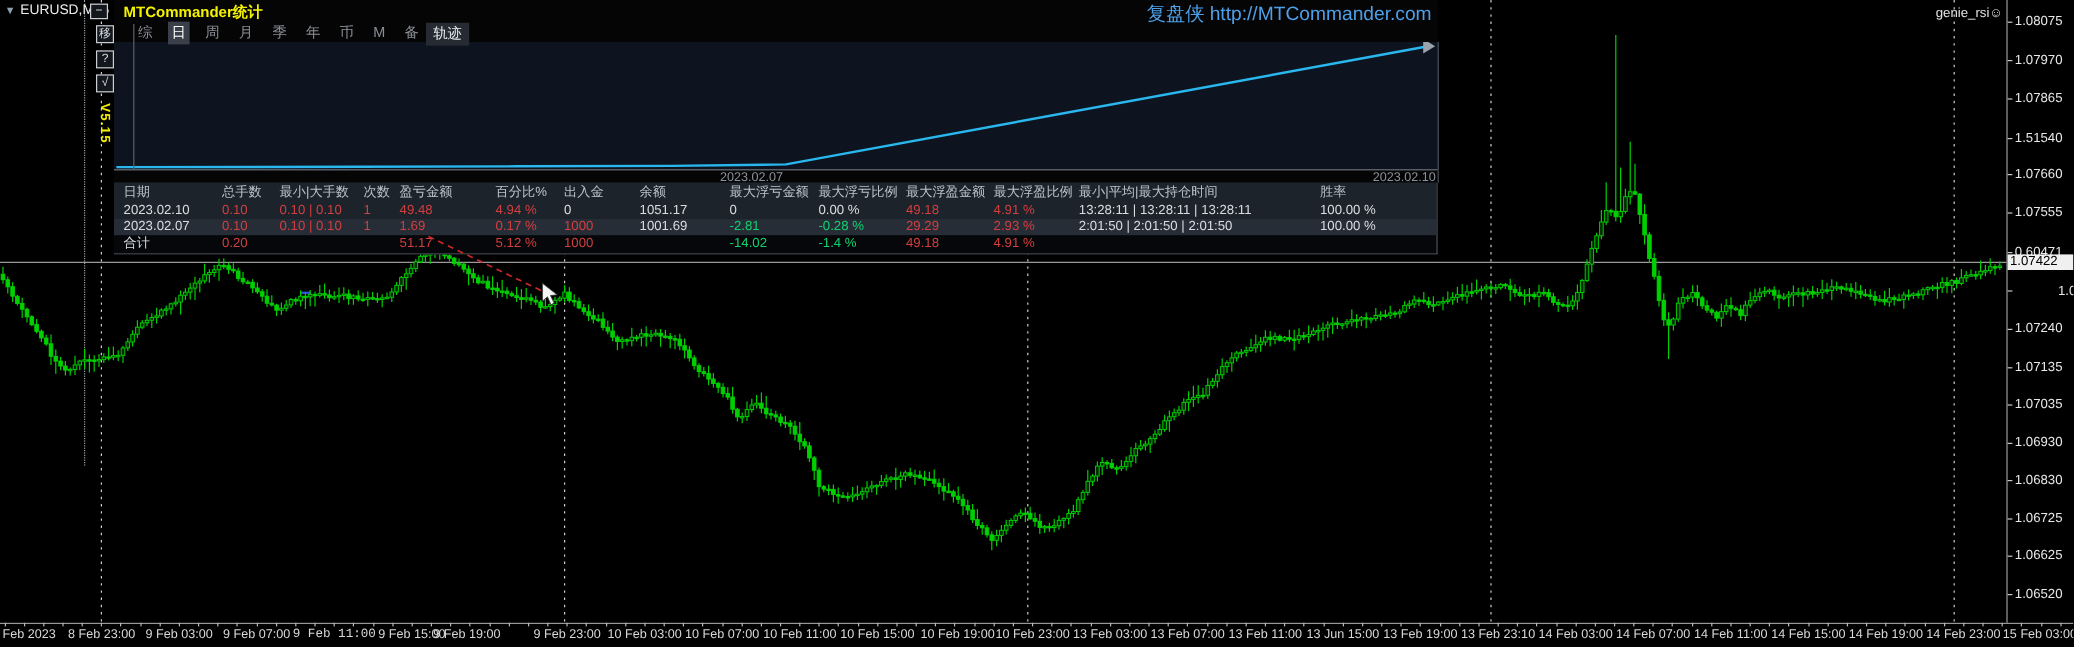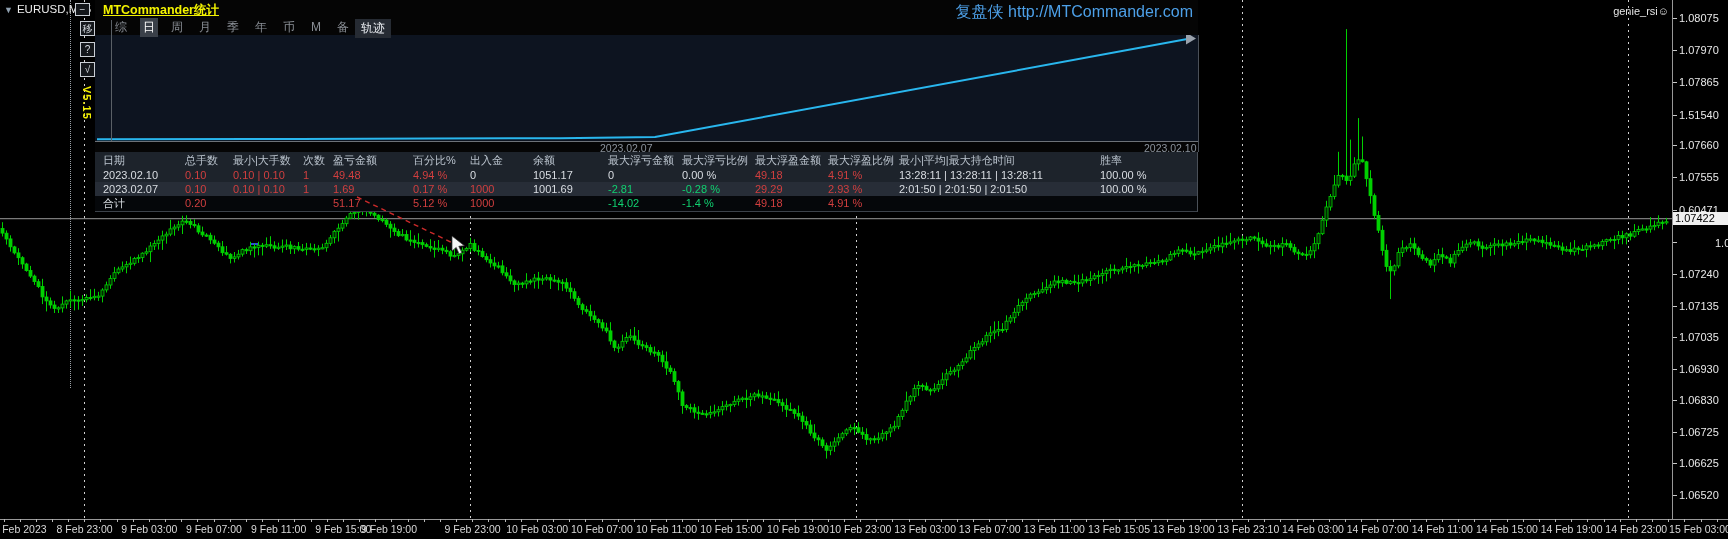--- a/index.html
+++ b/index.html
@@ -498,21 +498,21 @@
 
   <div id="dotted-edge" class="abs"></div>
   <div id="symbol-row" class="abs" style="z-index:4;">
     <span id="symbol-caret">▼</span><span>EURUSD,M15</span>
   </div>
   <div id="btn-minimize" class="abs mini-btn" style="z-index:4;">−</div>
   <div id="side-buttons"></div>
   <div id="version-label" class="abs" style="z-index:4;">V5.15</div>
 
   <div id="panel-toprow" class="abs" style="z-index:3;"></div>
-  <div id="panel-title" class="abs" style="z-index:4;text-decoration:underline;">MTCommander统计</div>
+  <div id="panel-title" class="abs" style="z-index:4;">MTCommander统计</div>
   <div id="brand-link" class="abs" style="z-index:4;">复盘侠 http://MTCommander.com</div>
   <div id="menu-row" class="abs" style="z-index:4;">
       <span class="menu-item">综</span>
       <span class="menu-item active">日</span>
       <span class="menu-item">周</span>
       <span class="menu-item">月</span>
       <span class="menu-item">季</span>
       <span class="menu-item">年</span>
       <span class="menu-item">币</span>
       <span class="menu-item">M</span>
@@ -745,34 +745,34 @@
       <div class="abs time-tick" style="left: 1635.91px; z-index: 2;"></div>
       <div class="abs time-tick" style="left: 1652.07px; z-index: 2;"></div>
       <div class="abs time-tick" style="left: 1668.24px; z-index: 2;"></div>
       <div class="abs time-tick" style="left: 1684.4px; z-index: 2;"></div>
       <div class="abs time-tick" style="left: 1700.56px; z-index: 2;"></div>
       <div class="abs time-tick" style="left: 1716.72px; z-index: 2;"></div>
       <div class="abs time-label" style="left: 20px; z-index: 2;">8 Feb 2023</div>
       <div class="abs time-label" style="left: 84.65px; z-index: 2;">8 Feb 23:00</div>
       <div class="abs time-label" style="left: 149.3px; z-index: 2;">9 Feb 03:00</div>
       <div class="abs time-label" style="left: 213.95px; z-index: 2;">9 Feb 07:00</div>
-      <div class="abs time-label" style="left: 278.6px; z-index: 2;">9 Feb 11:00</div>
+      <div class="abs time-label" style="left: 278.6px; z-index: 2; font-family: Liberation Mono, monospace;">9 Feb 11:00</div>
       <div class="abs time-label" style="left: 343.25px; z-index: 2;">9 Feb 15:00</div>
       <div class="abs time-label" style="left: 389px; z-index: 2;">9 Feb 19:00</div>
       <div class="abs time-label" style="left: 472.55px; z-index: 2;">9 Feb 23:00</div>
       <div class="abs time-label" style="left: 537.2px; z-index: 2;">10 Feb 03:00</div>
       <div class="abs time-label" style="left: 601.85px; z-index: 2;">10 Feb 07:00</div>
       <div class="abs time-label" style="left: 666.5px; z-index: 2;">10 Feb 11:00</div>
       <div class="abs time-label" style="left: 731.15px; z-index: 2;">10 Feb 15:00</div>
       <div class="abs time-label" style="left: 798px; z-index: 2;">10 Feb 19:00</div>
       <div class="abs time-label" style="left: 860.45px; z-index: 2;">10 Feb 23:00</div>
       <div class="abs time-label" style="left: 925.1px; z-index: 2;">13 Feb 03:00</div>
       <div class="abs time-label" style="left: 989.75px; z-index: 2;">13 Feb 07:00</div>
       <div class="abs time-label" style="left: 1054.4px; z-index: 2;">13 Feb 11:00</div>
-      <div class="abs time-label" style="left: 1119.05px; z-index: 2;">13 Feb 15:05</div>
+      <div class="abs time-label" style="left: 1119.05px; z-index: 2;">13 Jun 15:00</div>
       <div class="abs time-label" style="left: 1183.7px; z-index: 2;">13 Feb 19:00</div>
       <div class="abs time-label" style="left: 1248.35px; z-index: 2;">13 Feb 23:10</div>
       <div class="abs time-label" style="left: 1313px; z-index: 2;">14 Feb 03:00</div>
       <div class="abs time-label" style="left: 1377.65px; z-index: 2;">14 Feb 07:00</div>
       <div class="abs time-label" style="left: 1442.3px; z-index: 2;">14 Feb 11:00</div>
       <div class="abs time-label" style="left: 1506.95px; z-index: 2;">14 Feb 15:00</div>
       <div class="abs time-label" style="left: 1571.6px; z-index: 2;">14 Feb 19:00</div>
       <div class="abs time-label" style="left: 1636.25px; z-index: 2;">14 Feb 23:00</div>
       <div class="abs time-label" style="left: 1700px; z-index: 2;">15 Feb 03:00</div>
     </div>

